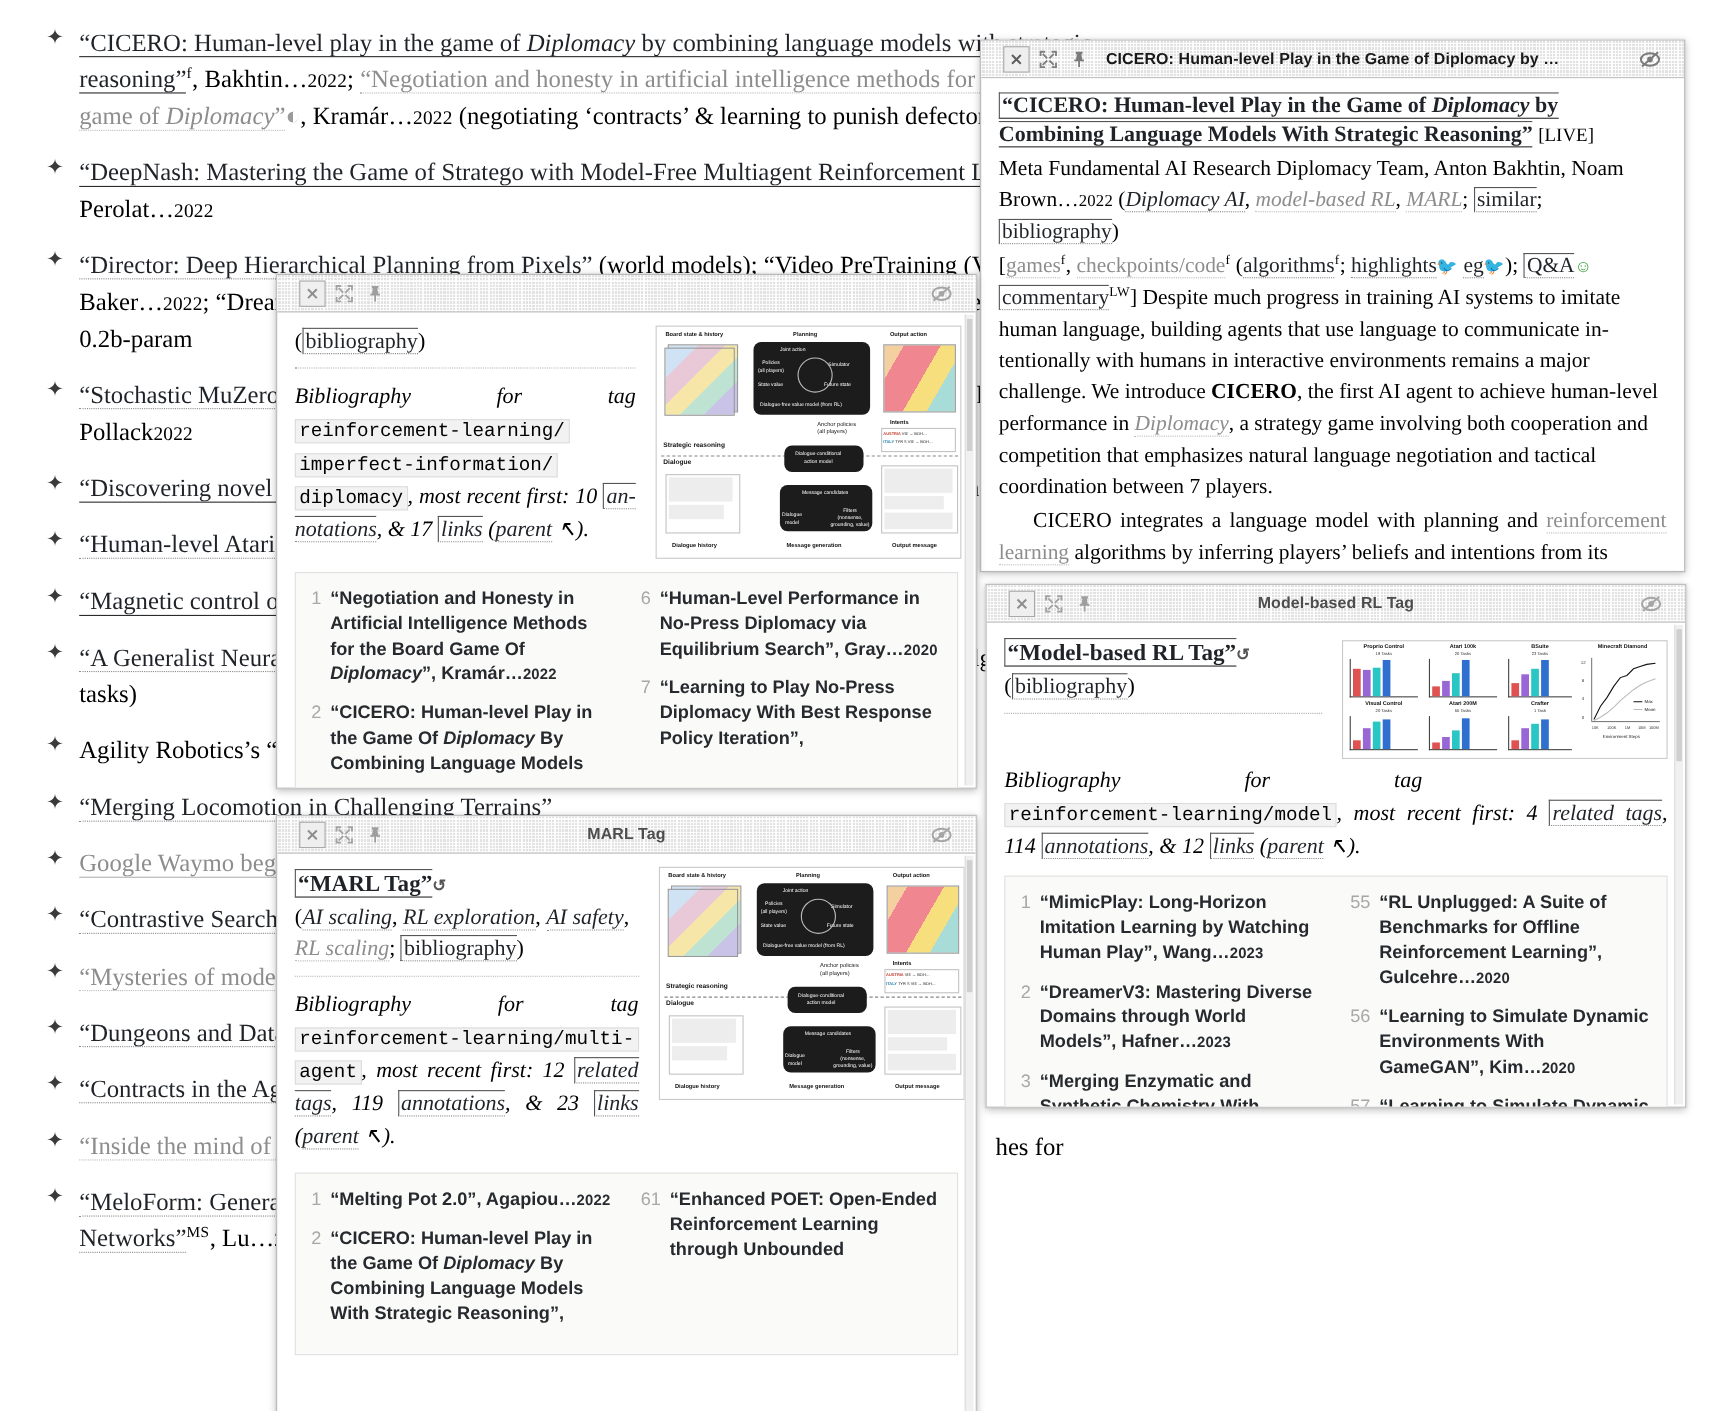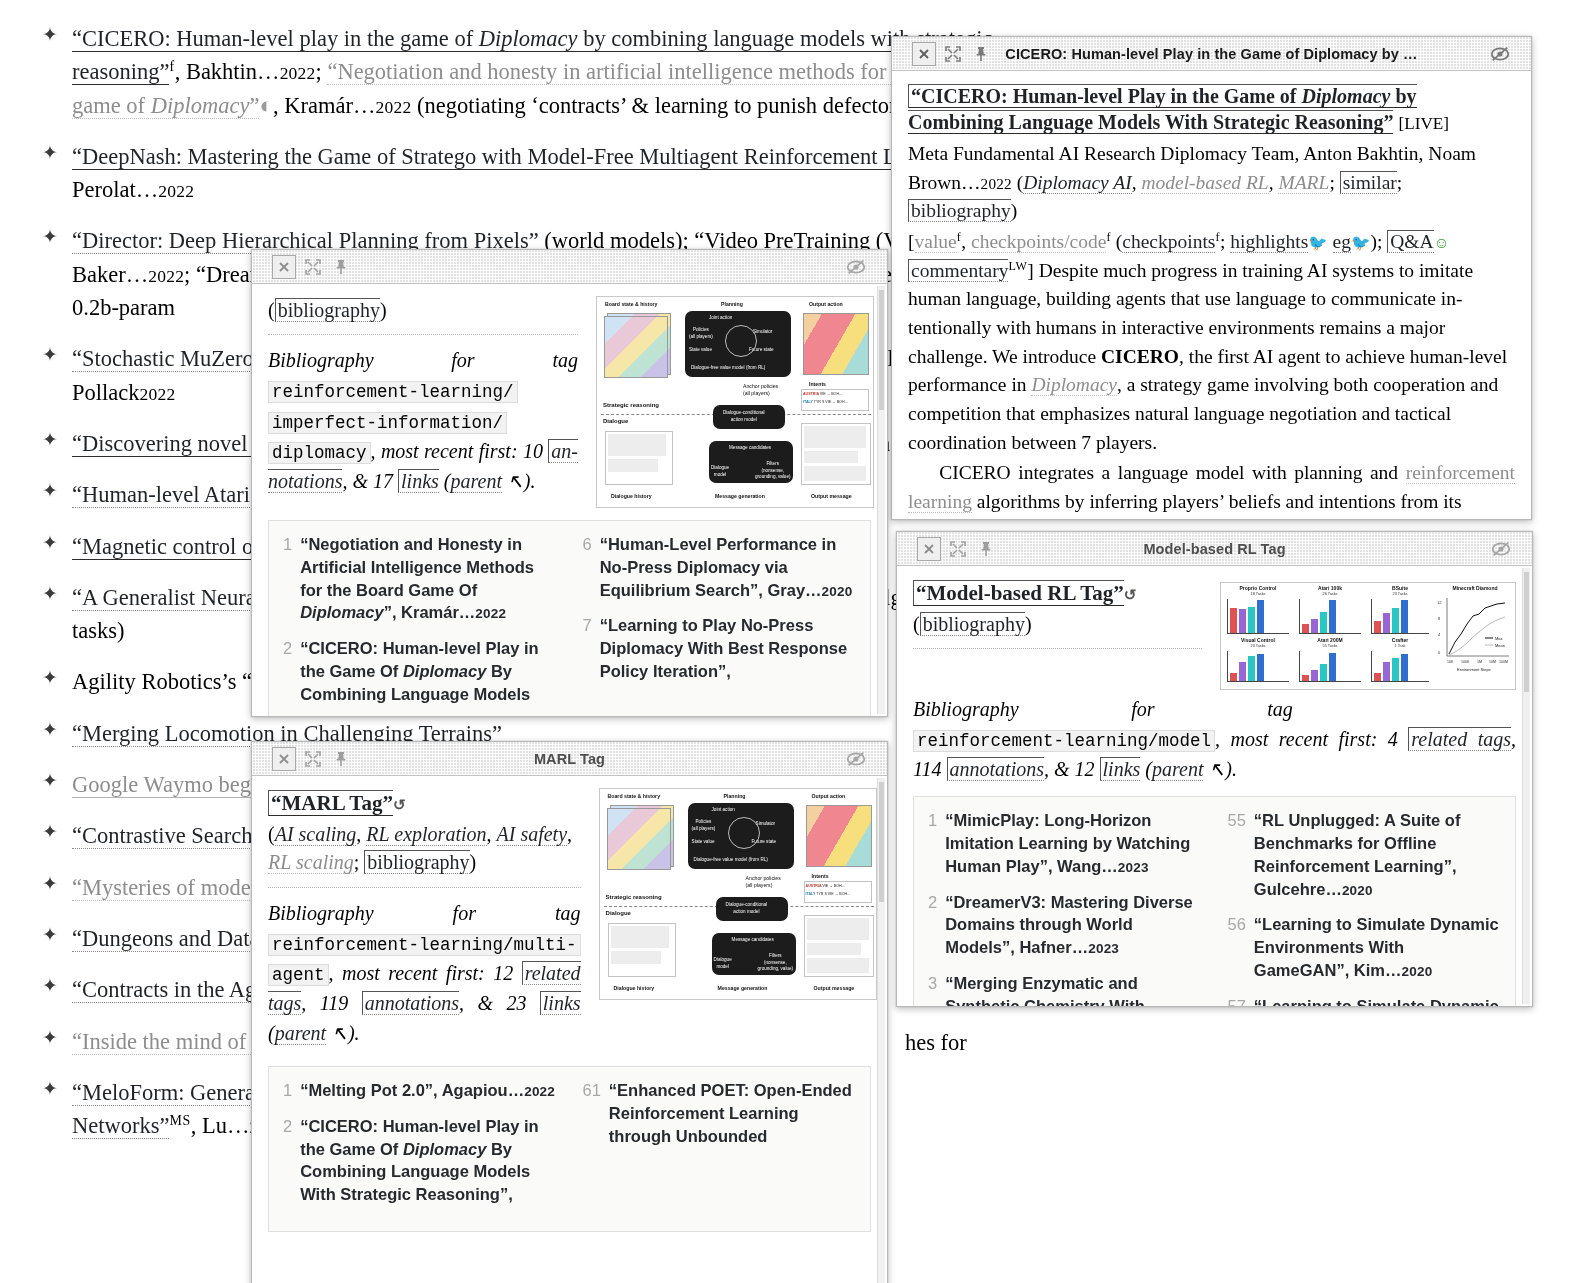--- a/index.html
+++ b/index.html
@@ -303,23 +303,23 @@
     </div>
     <div style="margin-top:4px;">
       <span>Meta Fundamental AI Research Diplomacy Team, Anton Bakhtin, Noam Brown…</span><span class="yr">2022</span>
       (<a class="lnk it">Diplomacy AI</a>,
       <a class="lnk it grey">model-based RL</a>,
       <a class="lnk it grey">MARL</a>;
       <a class="lnk bracketl">similar</a>;
       <a class="lnk bracketl">bibliography</a>)
     </div>
     <div style="margin-top:2px;">
-      [<a class="lnk grey">value</a><span class="sup">f</span>,
+      [<a class="lnk grey">games</a><span class="sup">f</span>,
       <a class="lnk grey">checkpoints/code</a><span class="sup">f</span>
-      (<a class="lnk">checkpoints</a><span class="sup">f</span>;
+      (<a class="lnk">algorithms</a><span class="sup">f</span>;
       <a class="lnk">highlights</a><span style="color:#2a7fd4;font-size:.8em">🐦</span>
       <a class="lnk">eg</a><span style="color:#2a7fd4;font-size:.8em">🐦</span>);
       <a class="lnk bracketl">Q&amp;A</a><span style="color:#3a9e3a;font-size:.8em">☺</span>
       <a class="lnk bracketl">commentary</a><span class="sup">LW</span>]
       <span style="text-align:justify;">Despite much progress in training AI systems to imitate human language, building agents that use language to communicate in­tentionally with humans in interactive environments remains a major challenge. We introduce <b>CICERO</b>, the first AI agent to achieve human-level performance in <a class="lnk it grey">Diplomacy</a>, a strategy game involving both coopera­tion and competition that emphasizes natural language negotiation and tactical coordination between 7 players.</span>
     </div>
     <div style="text-indent:1.6em;margin-top:2px;text-align:justify;">
       CICERO integrates a language model with planning and <a class="lnk grey">reinforcement learning</a> algorithms by inferring players’ beliefs and intentions from its
     </div>
   </div>

